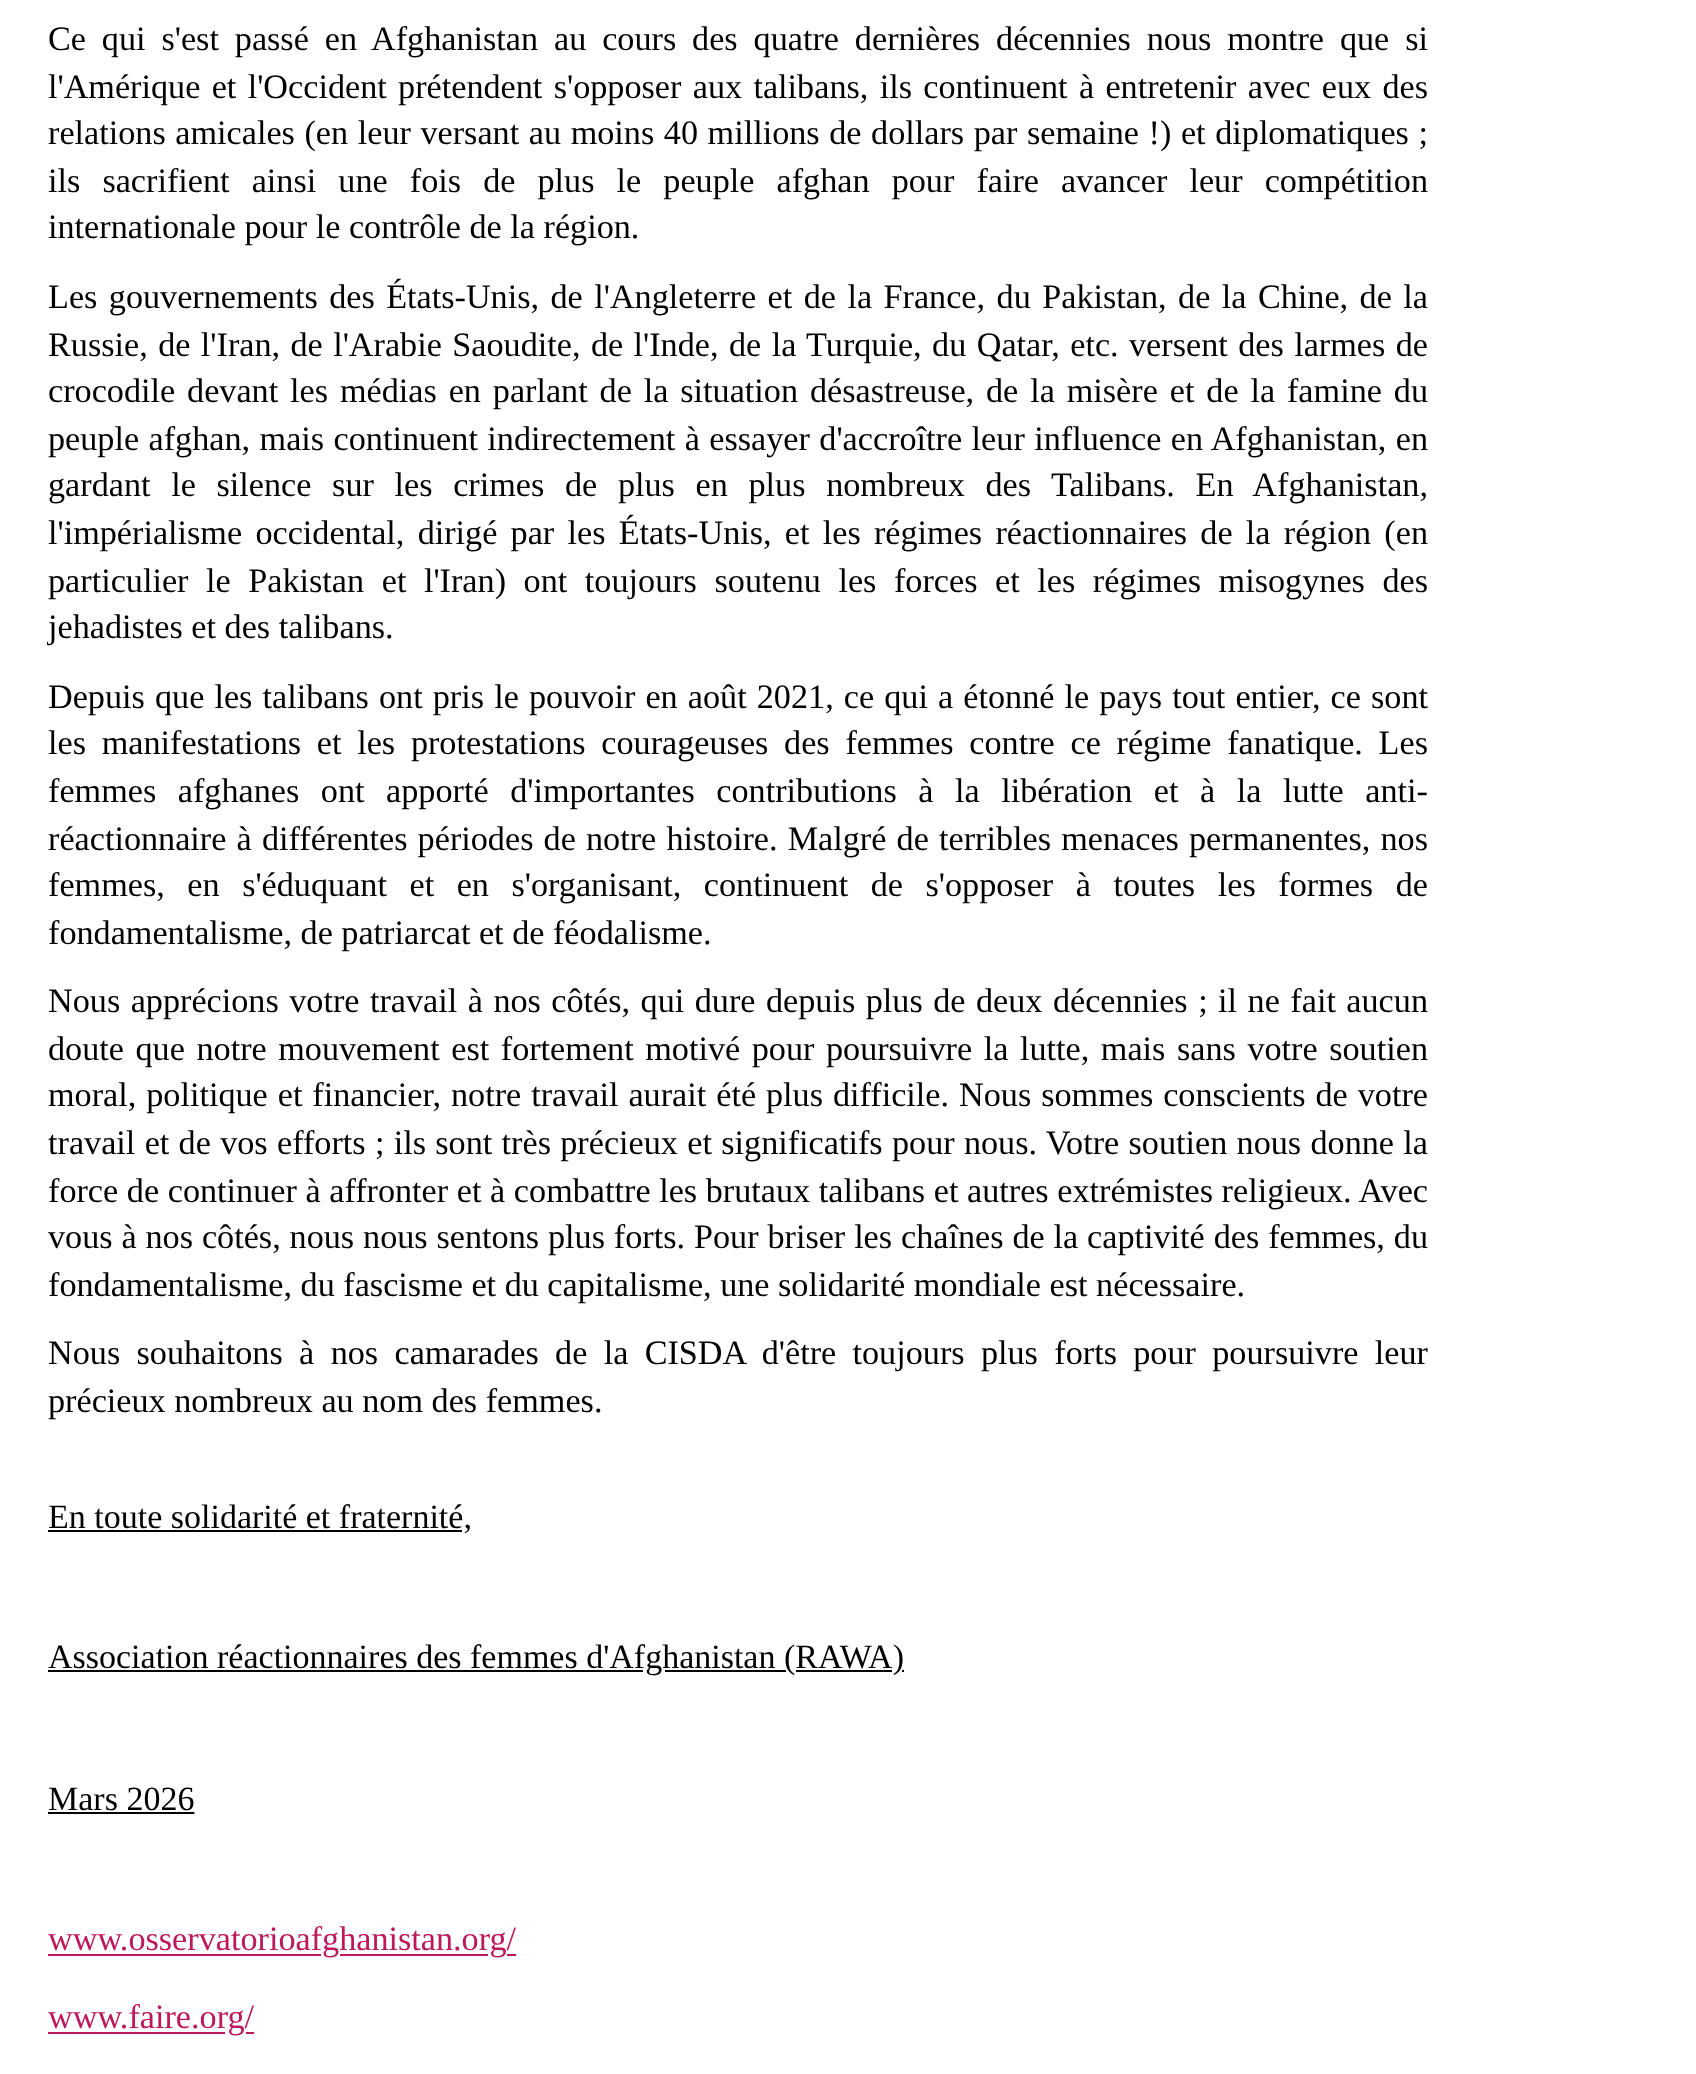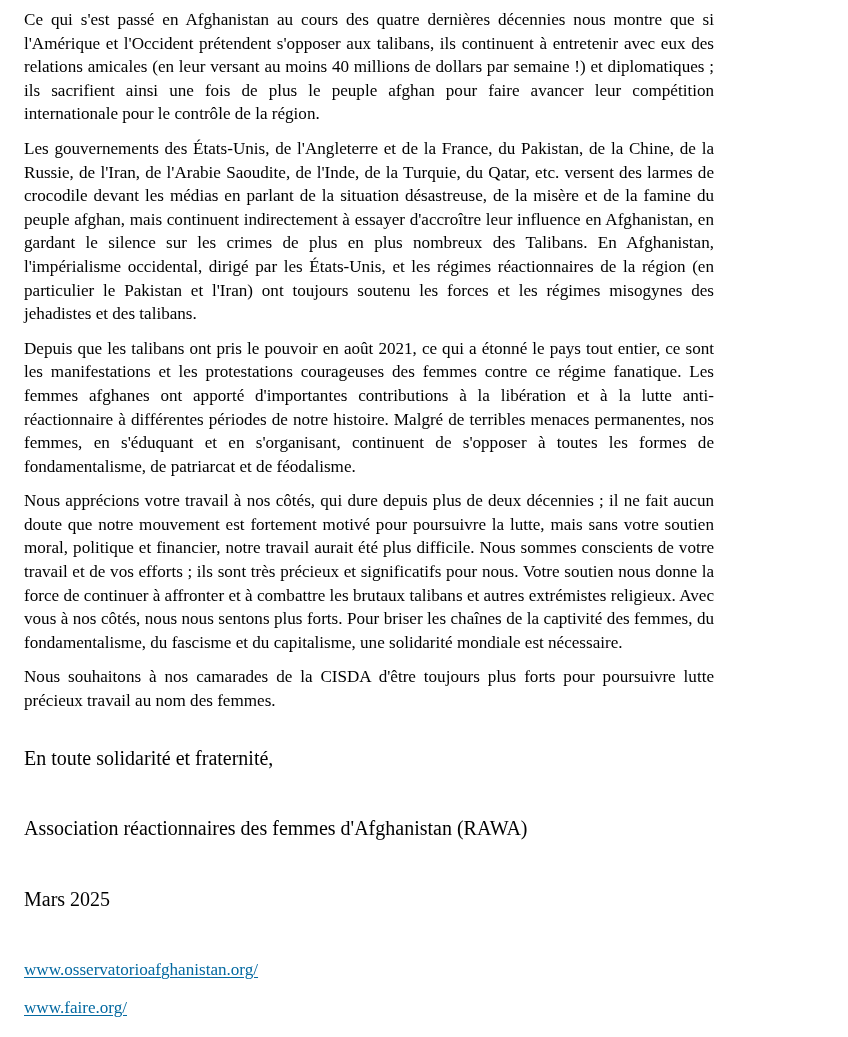--- a/index.html
+++ b/index.html
@@ -31,54 +31,55 @@
     hyphens: manual;
     -webkit-hyphens: manual;
   }
   .para:last-of-type {
     margin-bottom: 0;
   }
   .closing-block {
     margin-top: 34px;
   }
   .closing-line {
-    font-size: 20px;
+    font-size: 17px;
     line-height: 23.6px;
     text-align: left;
     margin: 0 0 47px 0;
+    text-decoration: underline;
   }
   .links-block {
     margin-top: 24px;
   }
   .link-line {
     margin: 0 0 14px 0;
     line-height: 23.6px;
   }
   a.doclink {
     font-size: 17.1px;
-    color: #0369a1;
+    color: #be185d;
     text-decoration: underline;
     text-underline-offset: 2px;
   }
 </style>
 </head>
 <body>
 
 <div class="page">
 
   <p class="para">Ce qui s'est passé en Afghanistan au cours des quatre dernières décennies nous montre que si l'Amérique et l'Occident prétendent s'opposer aux talibans, ils continuent à entretenir avec eux des relations amicales (en leur versant au moins 40 millions de dollars par semaine !) et diplomatiques ; ils sacrifient ainsi une fois de plus le peuple afghan pour faire avancer leur compétition internationale pour le contrôle de la région.</p>
   <p class="para">Les gouvernements des États-Unis, de l'Angleterre et de la France, du Pakistan, de la Chine, de la Russie, de l'Iran, de l'Arabie Saoudite, de l'Inde, de la Turquie, du Qatar, etc. versent des larmes de crocodile devant les médias en parlant de la situation désastreuse, de la misère et de la famine du peuple afghan, mais continuent indirectement à essayer d'accroître leur influence en Afghanistan, en gardant le silence sur les crimes de plus en plus nombreux des Talibans. En Afghanistan, l'impérialisme occidental, dirigé par les États-Unis, et les régimes réactionnaires de la région (en particulier le Pakistan et l'Iran) ont toujours soutenu les forces et les régimes misogynes des jehadistes et des talibans.</p>
   <p class="para">Depuis que les talibans ont pris le pouvoir en août 2021, ce qui a étonné le pays tout entier, ce sont les manifestations et les protestations courageuses des femmes contre ce régime fanatique. Les femmes afghanes ont apporté d'importantes contributions à la libération et à la lutte anti-réactionnaire à différentes périodes de notre histoire. Malgré de terribles menaces permanentes, nos femmes, en s'éduquant et en s'organisant, continuent de s'opposer à toutes les formes de fondamentalisme, de patriarcat et de féodalisme.</p>
   <p class="para">Nous apprécions votre travail à nos côtés, qui dure depuis plus de deux décennies ; il ne fait aucun doute que notre mouvement est fortement motivé pour poursuivre la lutte, mais sans votre soutien moral, politique et financier, notre travail aurait été plus difficile. Nous sommes conscients de votre travail et de vos efforts ; ils sont très précieux et significatifs pour nous. Votre soutien nous donne la force de continuer à affronter et à combattre les brutaux talibans et autres extrémistes religieux. Avec vous à nos côtés, nous nous sentons plus forts. Pour briser les chaînes de la captivité des femmes, du fondamentalisme, du fascisme et du capitalisme, une solidarité mondiale est nécessaire.</p>
-  <p class="para">Nous souhaitons à nos camarades de la CISDA d'être toujours plus forts pour poursuivre lutte précieux travail au nom des femmes.</p>
+  <p class="para">Nous souhaitons à nos camarades de la CISDA d'être toujours plus forts pour poursuivre leur précieux nombreux au nom des femmes.</p>
 
   <div class="closing-block">
     <p class="closing-line">En toute solidarité et fraternité,</p>
     <p class="closing-line">Association réactionnaires des femmes d'Afghanistan (RAWA)</p>
-    <p class="closing-line">Mars 2025</p>
+    <p class="closing-line">Mars 2026</p>
   </div>
 
   <div class="links-block">
     <div class="link-line">
       <a class="doclink" href="#">www.osservatorioafghanistan.org/</a>
     </div>
     <div class="link-line">
       <a class="doclink" href="#">www.faire.org/</a>
     </div>
   </div>

